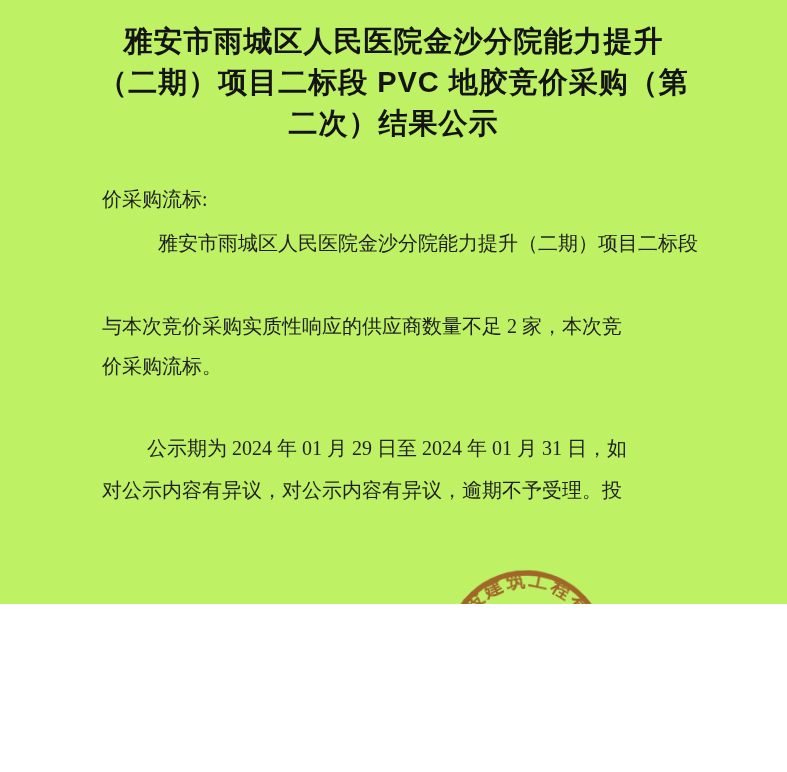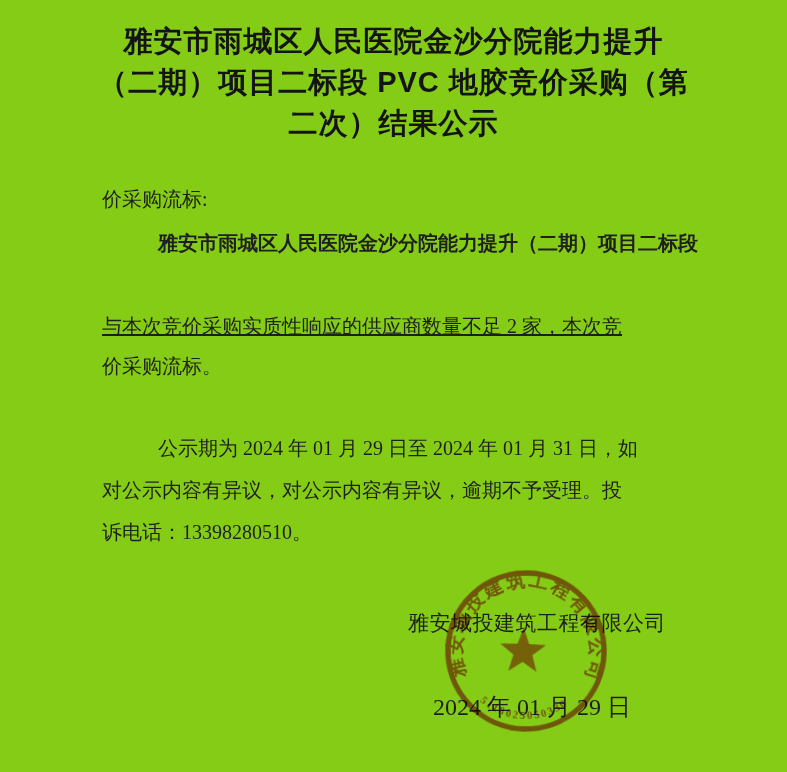--- a/index.html
+++ b/index.html
@@ -3,22 +3,22 @@
 <meta charset="utf-8">
 <style>
   html, body {
     margin: 0;
     padding: 0;
     background: #ffffff;
   }
   .page {
     position: relative;
     width: 787px;
-    height: 772px;
-    background: #84cc16;
+    height: 604px;
+    background: #bef264;
     overflow: hidden;
     font-family: "Liberation Serif", serif;
     color: #1e1e1e;
   }
   .title-block {
     position: absolute;
     top: 21px;
     left: 0;
     right: 0;
     text-align: center;
@@ -30,25 +30,25 @@
     color: #141414;
   }
   .line {
     position: absolute;
     white-space: nowrap;
     font-size: 20px;
     line-height: 1.15;
     color: #1f1f1f;
   }
   .salutation   { top: 188px; left: 102px; }
-  .p1l1 { top: 232px; left: 158px; font-weight: bold; }
+  .p1l1 { top: 232px; left: 158px; }
   .p1l2 { top: 275px; left: 94px;  }
-  .p1l3 { top: 315px; left: 102px; text-decoration: underline; }
+  .p1l3 { top: 315px; left: 102px; }
   .p1l4 { top: 355px; left: 102px; }
-  .p2l1 { top: 437px; left: 158px; }
+  .p2l1 { top: 437px; left: 147px; }
   .p2l2 { top: 479px; left: 102px; }
   .p2l3 { top: 521px; left: 102px; }
   .signature {
     position: absolute;
     top: 609px;
     left: 408px;
     white-space: nowrap;
     font-size: 21px;
     letter-spacing: 0.5px;
     color: #1f1f1f;
@@ -89,21 +89,20 @@
   </div>
 
   <div class="line salutation">价采购流标:</div>
 
   <div class="line p1l1">雅安市雨城区人民医院金沙分院能力提升（二期）项目二标段</div>
   <div class="line p1l3">与本次竞价采购实质性响应的供应商数量不足 2 家，本次竞</div>
   <div class="line p1l4">价采购流标。</div>
 
   <div class="line p2l1">公示期为 2024 年 01 月 29 日至 2024 年 01 月 31 日，如</div>
   <div class="line p2l2">对公示内容有异议，对公示内容有异议，逾期不予受理。投</div>
-  <div class="line p2l3">诉电话：13398280510。</div>
 
   <div class="signature">雅安城投建筑工程有限公司</div>
   <div class="doc-date">2024 年 01 月 29 日</div>
 
   <svg class="seal" viewBox="0 0 200 200" xmlns="http://www.w3.org/2000/svg">
     <defs>
       <path id="arcTop" d="M 31.1 136.6 A 78 78 0 1 1 168.9 136.6" fill="none"></path>
       <path id="arcBottom" d="M 37.2 152.7 A 82 82 0 0 0 162.8 152.7" fill="none"></path>
     </defs>
     <circle cx="100" cy="100" r="94" fill="none" stroke="#cf4b44" stroke-width="6.5"></circle>

